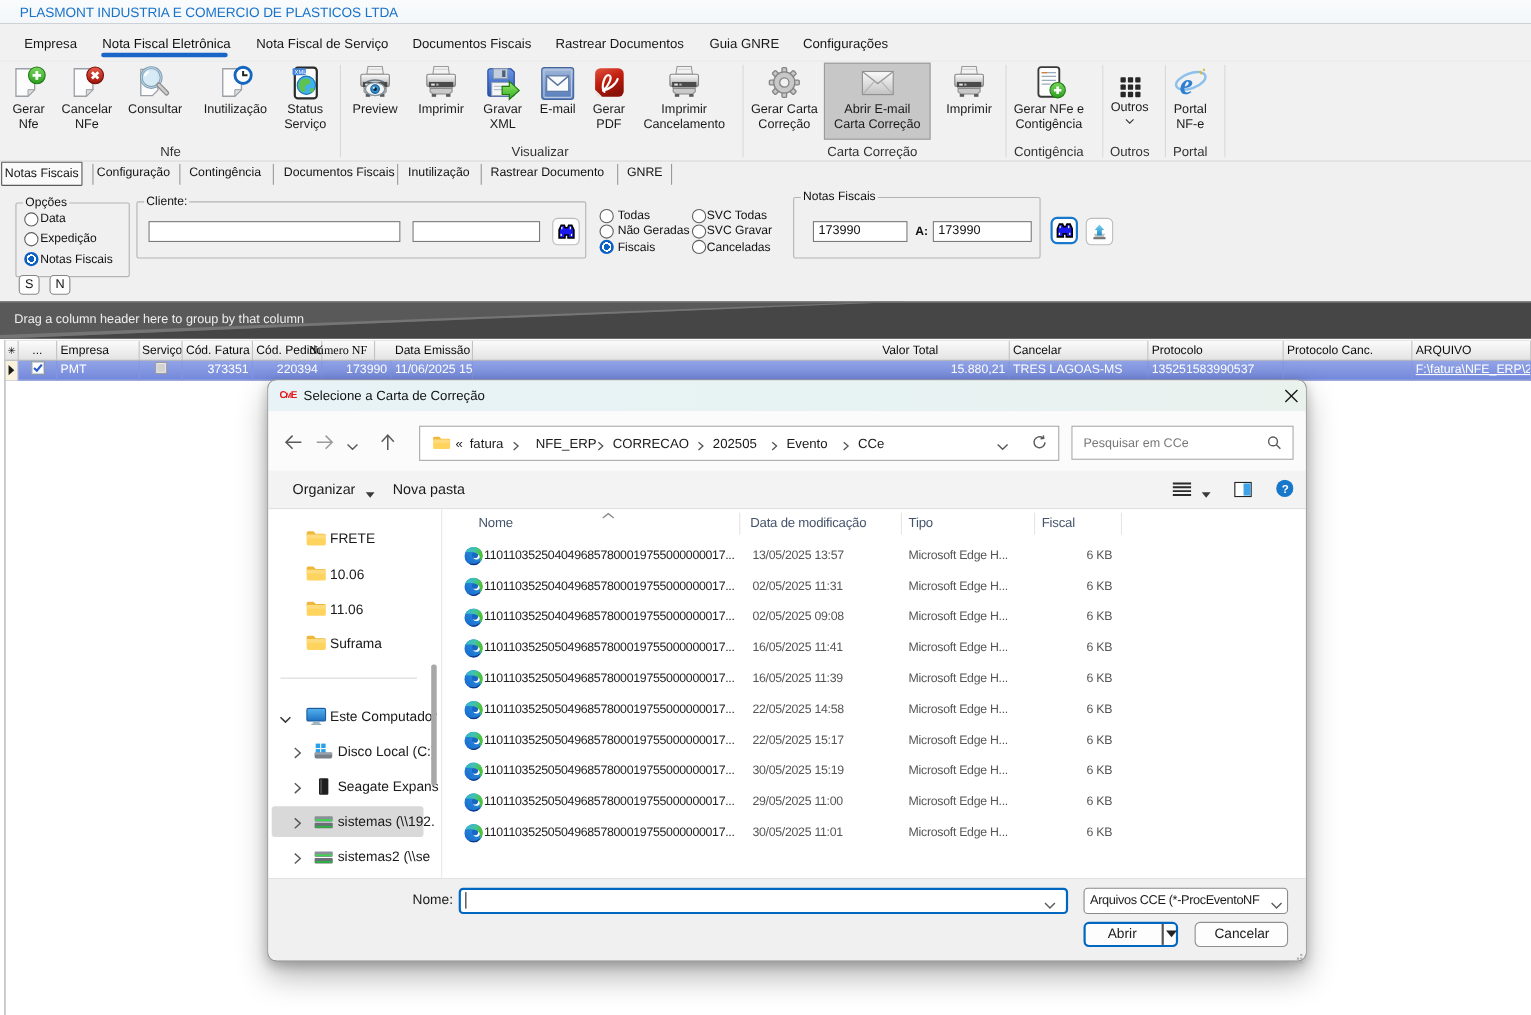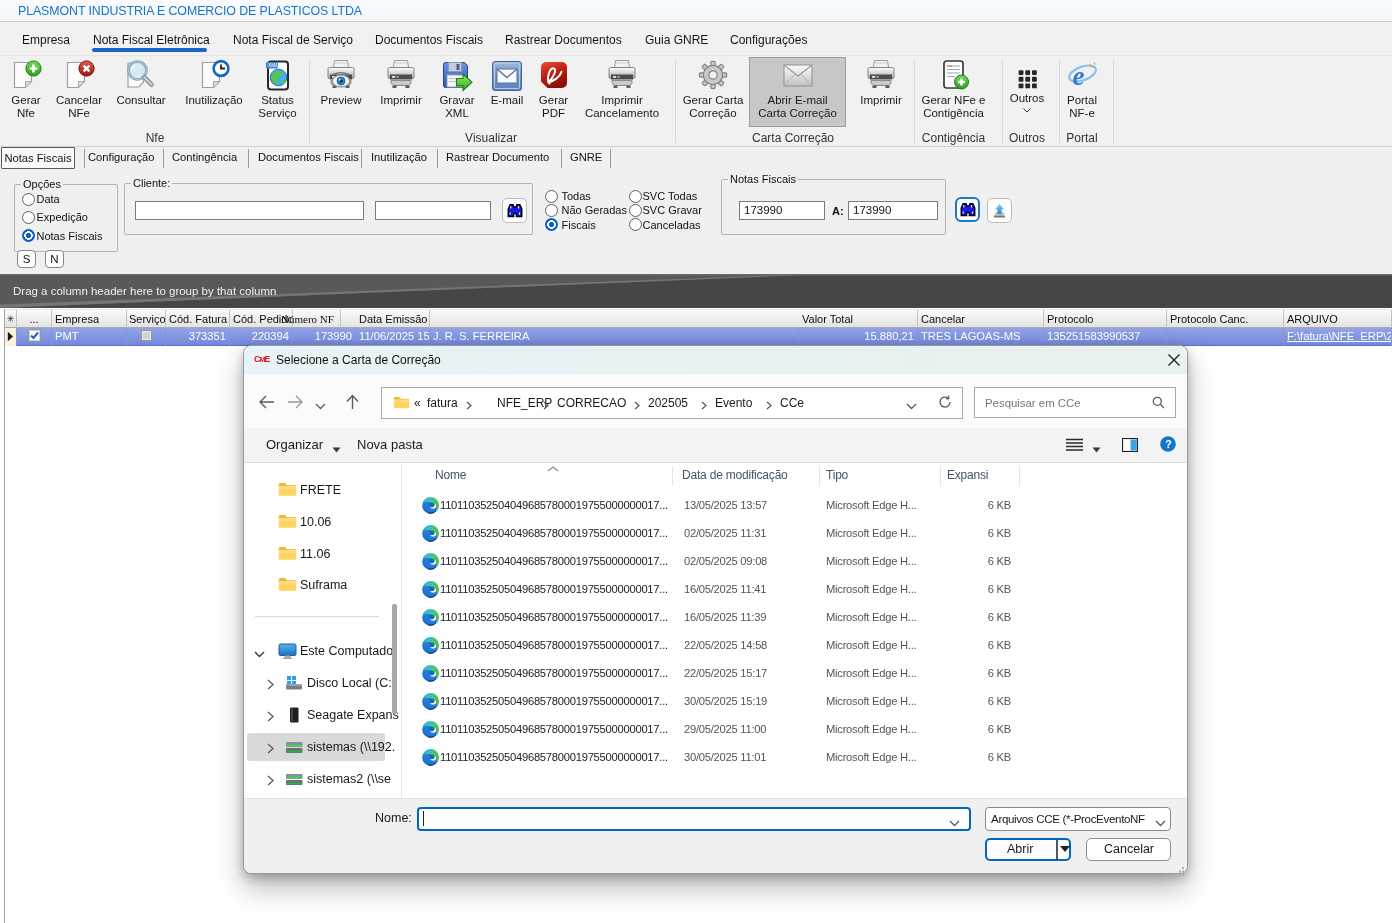--- a/index.html
+++ b/index.html
@@ -499,21 +499,20 @@
       </svg></div>
   <div class="rc" style="left:47px;width:75px;">PMT</div>
   <div class="rc" style="left:122px;width:39px;text-align:center;padding:0"><svg width="11" height="11" viewBox="0 0 11 11" style="vertical-align:-1px">
         <rect x="0.5" y="0.5" width="10" height="10" fill="#e8e8e8" stroke="#9a9a9a"></rect>
         <rect x="2" y="2" width="7" height="7" fill="#d2d2d2"></rect>
       </svg></div>
   <div class="rc" style="left:161px;width:64px;text-align:right">373351</div>
   <div class="rc" style="left:225px;width:63px;text-align:right">220394</div>
   <div class="rc" style="left:288px;width:63px;text-align:right">173990</div>
   <div class="rc" style="left:351px;width:74px;">11/06/2025 15</div>
-  <div class="rc" style="left:425px;width:369px;">J. R. S. FERREIRA</div>
   <div class="rc" style="left:794px;width:119px;text-align:right">15.880,21</div>
   <div class="rc" style="left:913px;width:126px;">TRES LAGOAS-MS</div>
   <div class="rc" style="left:1039px;width:123px;">135251583990537</div>
   <div class="rc" style="left:1162px;width:117px;"></div>
   <div class="rc" style="left:1279px;width:108px;"><span style="text-decoration:underline">F:\fatura\NFE_ERP\20</span></div>
   </div>
 
 <div id="dlg">
   <div id="dtitle">
     <span class="ico">C<span style="font-size:7px">M</span>E</span>
@@ -536,21 +535,21 @@
           <path d="M7.5 15 V2 M2 7.5 L7.5 1.5 L13 7.5" stroke="#5a5a5a" stroke-width="1.4" fill="none"></path>
         </svg></div>
     <div style="position:absolute;left:137px;top:13px;width:582px;height:32px;border:1px solid #a9a9a9;background:#fff"></div>
     <div style="position:absolute;left:149px;top:22px"><svg width="17" height="13" viewBox="0 0 17 13">
           <path d="M0.8 2.2 a1.2 1.2 0 0 1 1.2 -1.2 H6.2 L8 2.8 h7 a1.2 1.2 0 0 1 1.2 1.2 V4.6 H0.8 Z" fill="#eeb73c"></path>
           <rect x="0.8" y="3.6" width="15.4" height="8.6" rx="1.2" fill="#ffd45e"></rect>
           <rect x="0.8" y="3.6" width="15.4" height="3" fill="#fddf8a" opacity="0.7"></rect>
         </svg></div>
     <span class="crumb" style="position:absolute;left:170px;top:22px">«</span>
     <span class="crumb" style="position:absolute;left:183px;top:22px">fatura</span>
-    <span class="crumb" style="position:absolute;left:253px;top:22px">NFE_ERP</span>
+    <span class="crumb" style="position:absolute;left:243px;top:22px">NFE_ERP</span>
     <span class="crumb" style="position:absolute;left:313px;top:22px">CORRECAO</span>
     <span class="crumb" style="position:absolute;left:404px;top:22px">202505</span>
     <span class="crumb" style="position:absolute;left:471px;top:22px">Evento</span>
     <span class="crumb" style="position:absolute;left:536px;top:22px">CCe</span>
     <div style="position:absolute;left:222px;top:25px"><svg width="6" height="9" viewBox="0 0 6 9">
           <path d="M1 1 L5 4.5 L1 8" stroke="#555" stroke-width="1.2" fill="none"></path>
         </svg></div>
     <div style="position:absolute;left:299px;top:25px"><svg width="6" height="9" viewBox="0 0 6 9">
           <path d="M1 1 L5 4.5 L1 8" stroke="#555" stroke-width="1.2" fill="none"></path>
         </svg></div>
@@ -692,21 +691,21 @@
               <rect x="1" y="9" width="16.5" height="5" rx="1" fill="#6a7077"></rect>
               <rect x="1.8" y="11.8" width="15" height="1.6" fill="#2ab53a"></rect>
             </svg></div>
         </div>
     </div>
       <div style="position:absolute;left:148px;top:141px;width:4.5px;height:110px;background:#a8a8a8;border-radius:2px"></div>
     <div style="position:absolute;left:156.5px;top:0;width:1px;height:335px;background:#e8e8e8"></div>
     <span class="fhead" style="position:absolute;left:191px;top:5px">Nome</span>
     <span class="fhead" style="position:absolute;left:438px;top:5px">Data de modificação</span>
     <span class="fhead" style="position:absolute;left:582px;top:5px">Tipo</span>
-    <span class="fhead" style="position:absolute;left:703px;top:5px">Expansi</span>
+    <span class="fhead" style="position:absolute;left:703px;top:5px">Fiscal</span>
     <div style="position:absolute;left:303px;top:-2px"><svg width="12" height="6" viewBox="0 0 12 6">
           <path d="M1 5 L6 1 L11 5" stroke="#8a8a8a" stroke-width="1.2" fill="none"></path>
         </svg></div>
     <div style="position:absolute;left:427.7px;top:3px;width:1px;height:20px;background:#e5e5e5"></div>
     <div style="position:absolute;left:575.4px;top:3px;width:1px;height:20px;background:#e5e5e5"></div>
     <div style="position:absolute;left:696px;top:3px;width:1px;height:20px;background:#e5e5e5"></div>
     <div style="position:absolute;left:775.4px;top:3px;width:1px;height:20px;background:#e5e5e5"></div>
     <div class="flrow" style="top:29px">
         <div style="position:absolute;left:21.3px;top:5px"><svg width="17" height="17" viewBox="0 0 34 34">
             <defs>

